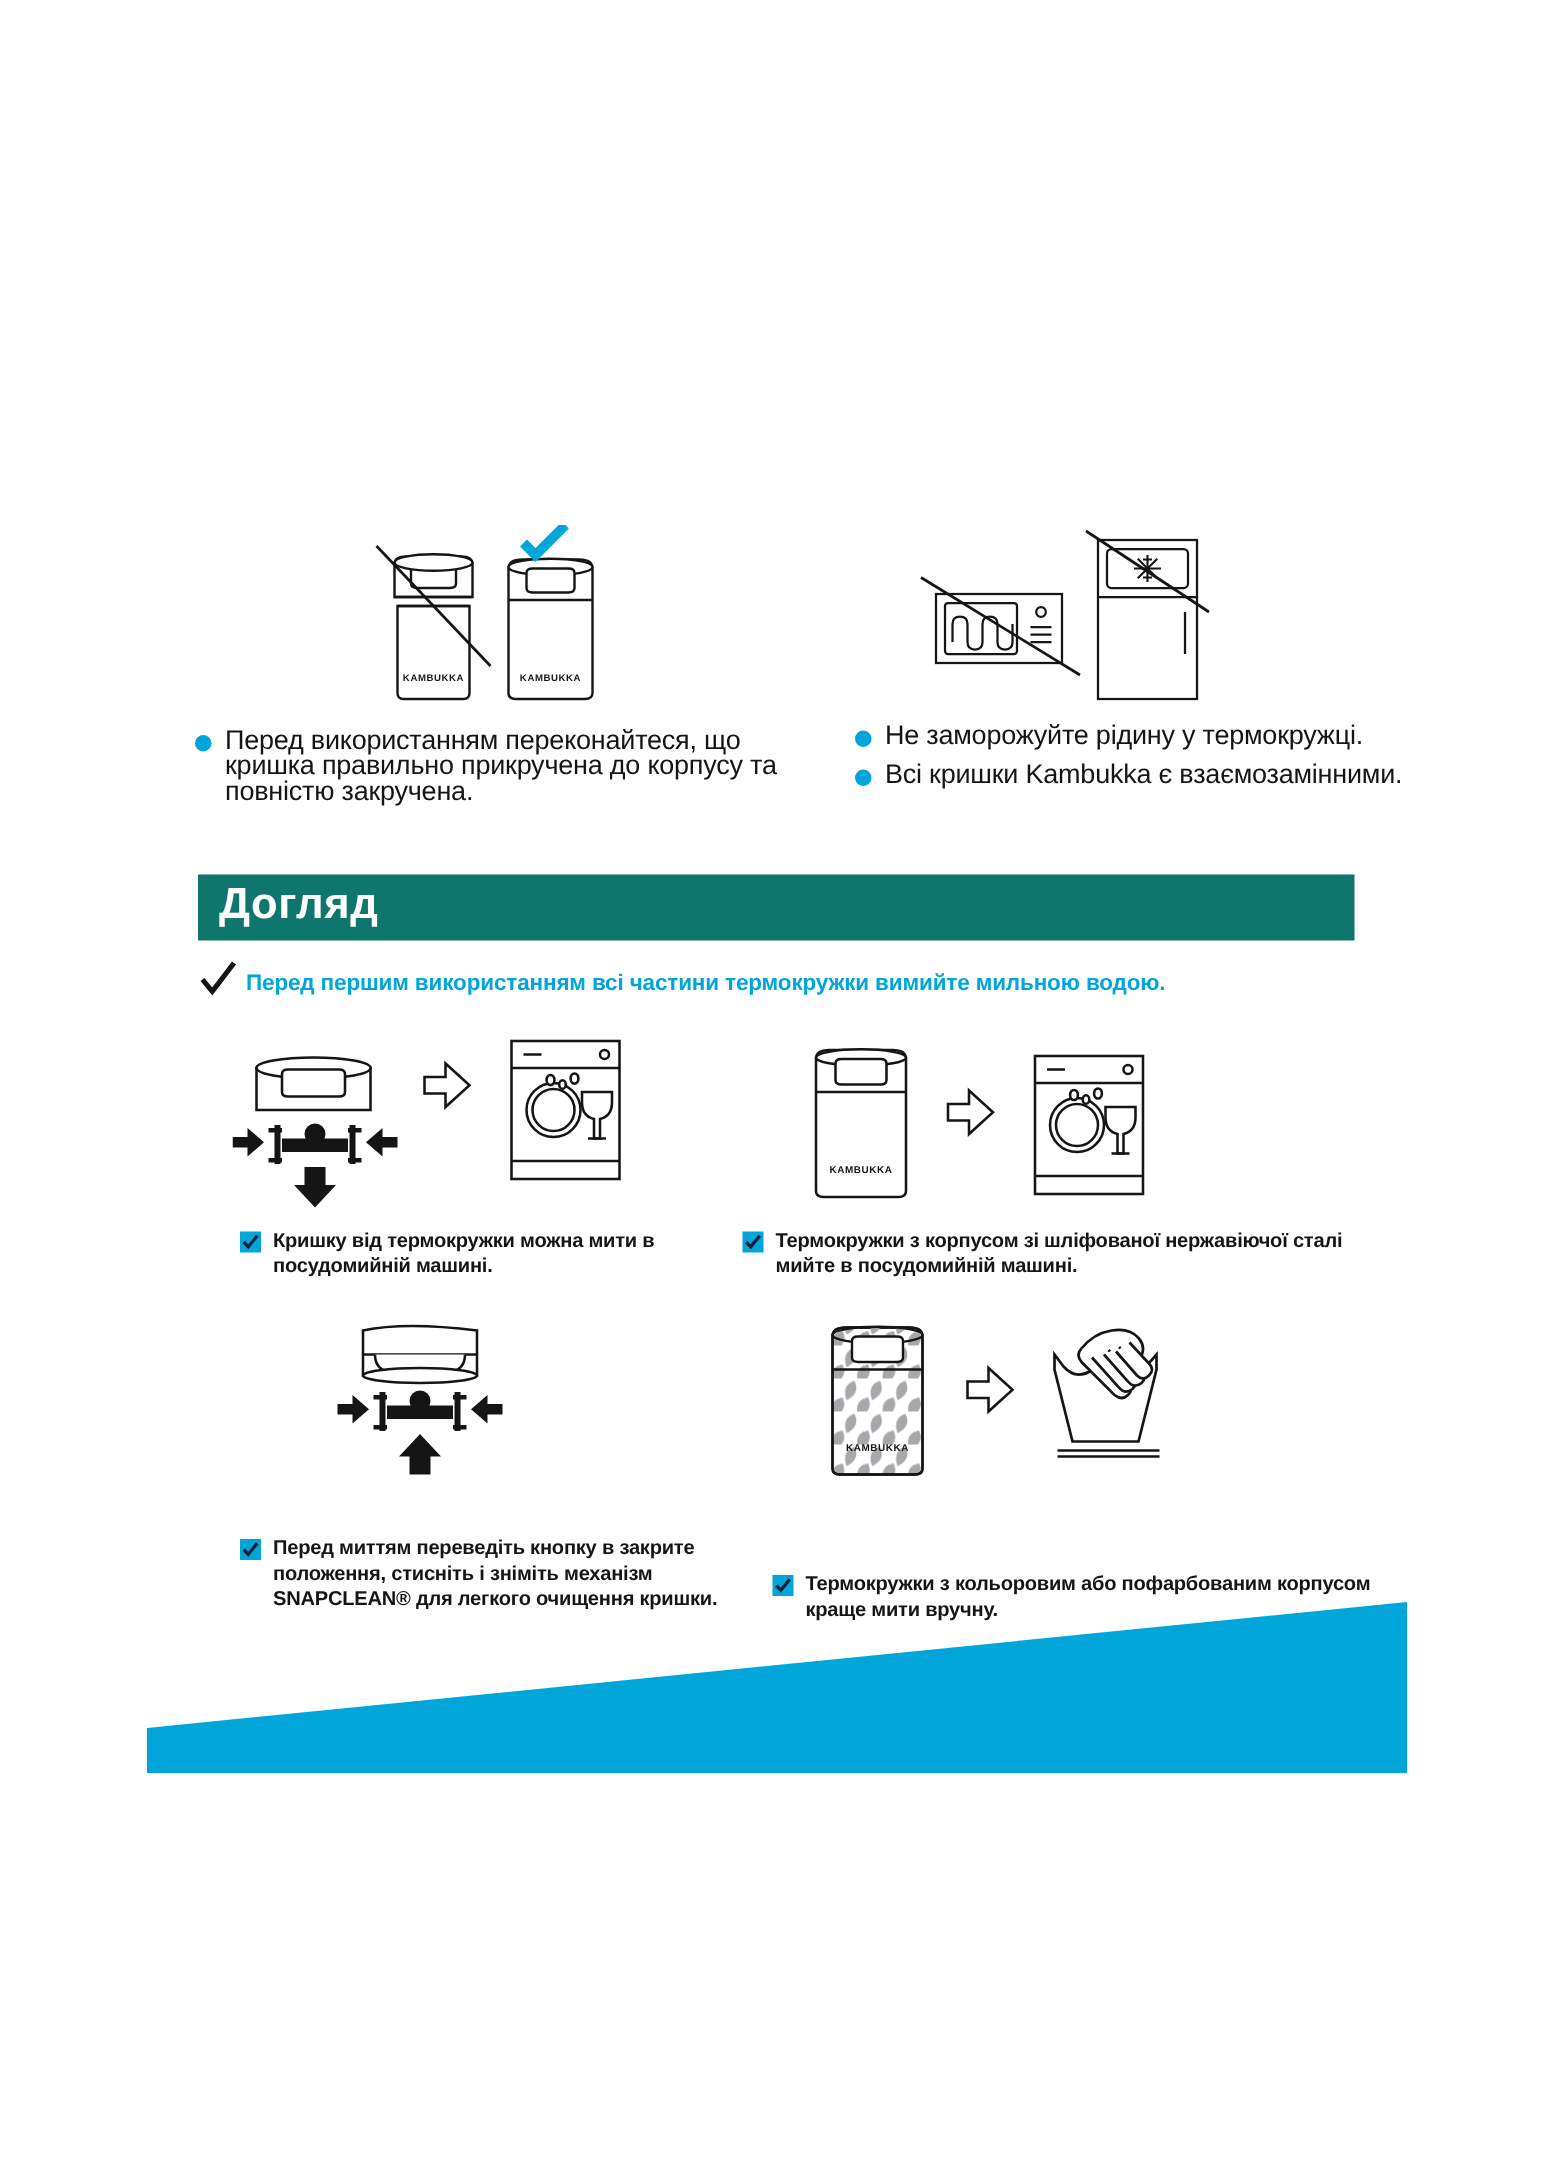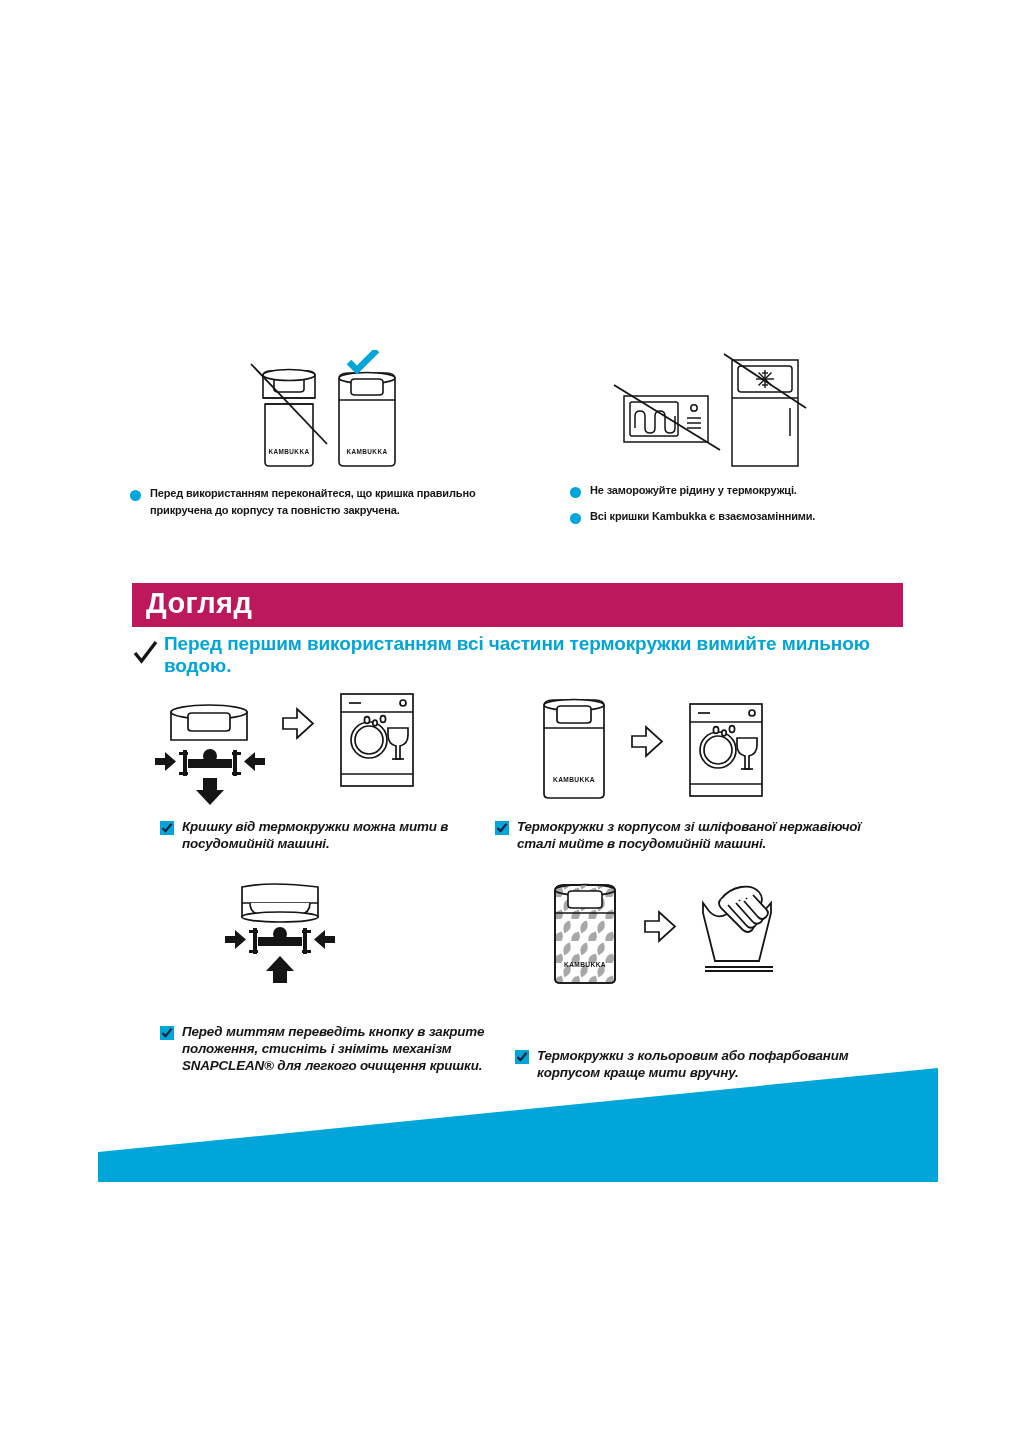--- a/index.html
+++ b/index.html
@@ -23,48 +23,48 @@
   .art-left{position:absolute;left:125px;top:20px;width:160px;height:130px;}
   .art-right{position:absolute;left:50px;top:22px;width:220px;height:125px;}
 
   .bullet-list{position:absolute;}
   .bullet-row{display:flex;align-items:flex-start;margin-bottom:9px;}
   .dot{
     width:11px;height:11px;border-radius:50%;
     background:#00a6da;flex:0 0 11px;margin-top:5px;margin-right:9px;
   }
   .bullet-text{
-    font-size:11px;line-height:17px;color:#151515;font-weight:bold;
+    font-size:18px;line-height:17px;color:#151515;font-weight:normal;
     letter-spacing:-0.15px;
   }
 
   
   #care-banner{
     position:absolute;left:132px;top:583px;width:771px;height:44px;
-    background:#be185d;
+    background:#0f766e;
   }
   #care-banner .banner-title{
     position:absolute;left:14px;top:4px;
     color:#ffffff;font-size:29px;font-weight:bold;letter-spacing:0.4px;
   }
 
   #care-intro{position:absolute;left:132px;top:641px;width:800px;height:28px;
     display:flex;align-items:center;}
   #care-intro .tick{flex:0 0 26px;margin-right:6px;}
   #care-intro .intro-text{
-    color:#00a6da;font-size:19px;font-weight:bold;letter-spacing:-0.1px;
+    color:#00a6da;font-size:15px;font-weight:bold;letter-spacing:-0.1px;
   }
 
   
   #care-grid{position:absolute;left:0;top:690px;width:1035px;height:380px;}
   .care-cell{position:absolute;}
   .care-art{position:absolute;}
   .care-notes{position:absolute;}
 
-  .chk-row{display:flex;align-items:flex-start;margin-bottom:9px;font-style:italic;}
+  .chk-row{display:flex;align-items:flex-start;margin-bottom:9px;}
   .chkbox{
     width:14px;height:14px;background:#00a6da;flex:0 0 14px;
     margin-right:8px;margin-top:3px;position:relative;
   }
   .chkbox svg{position:absolute;left:1px;top:1px;}
   .chk-text{
     font-size:13.4px;line-height:17px;color:#151515;font-weight:bold;
     letter-spacing:-0.15px;
   }
 

